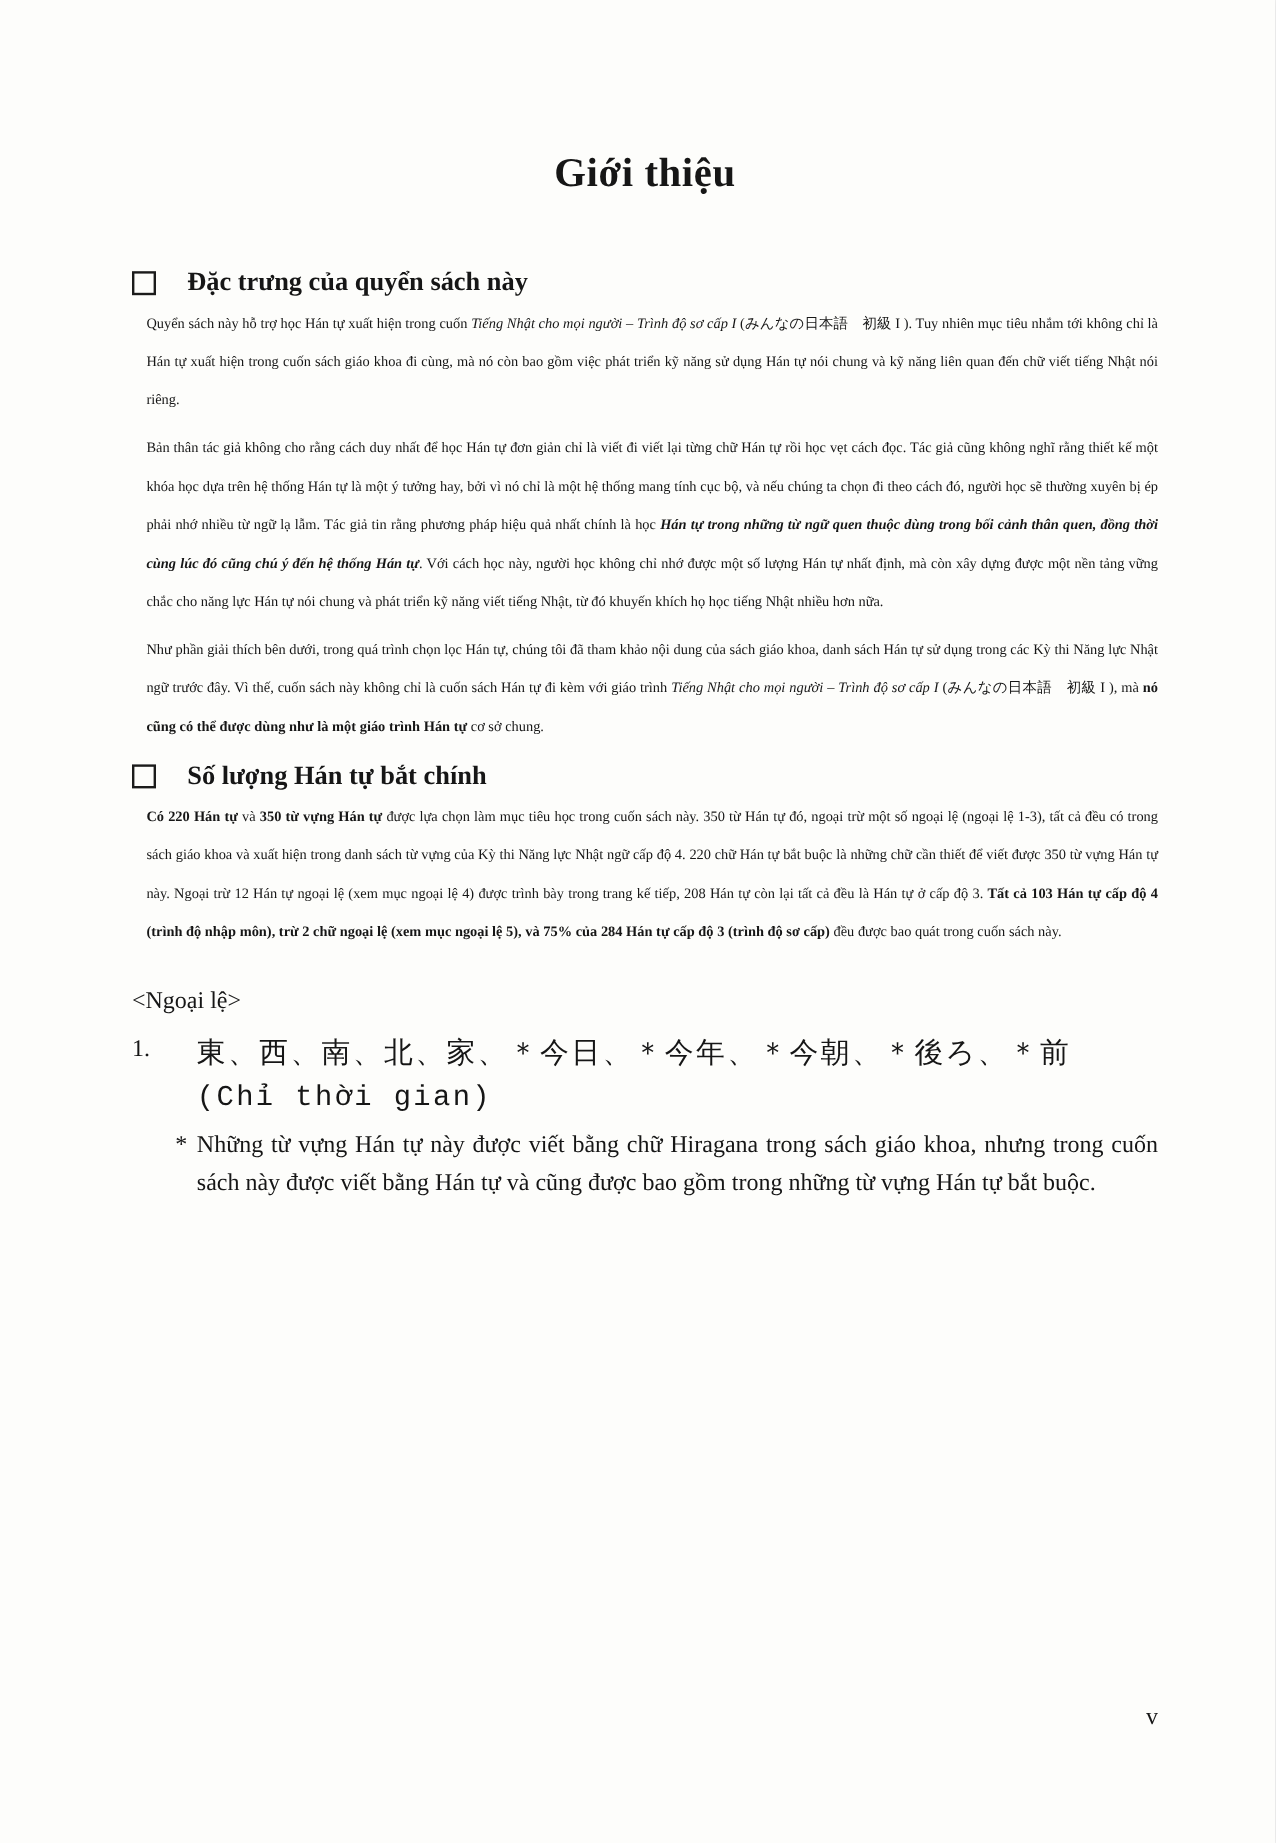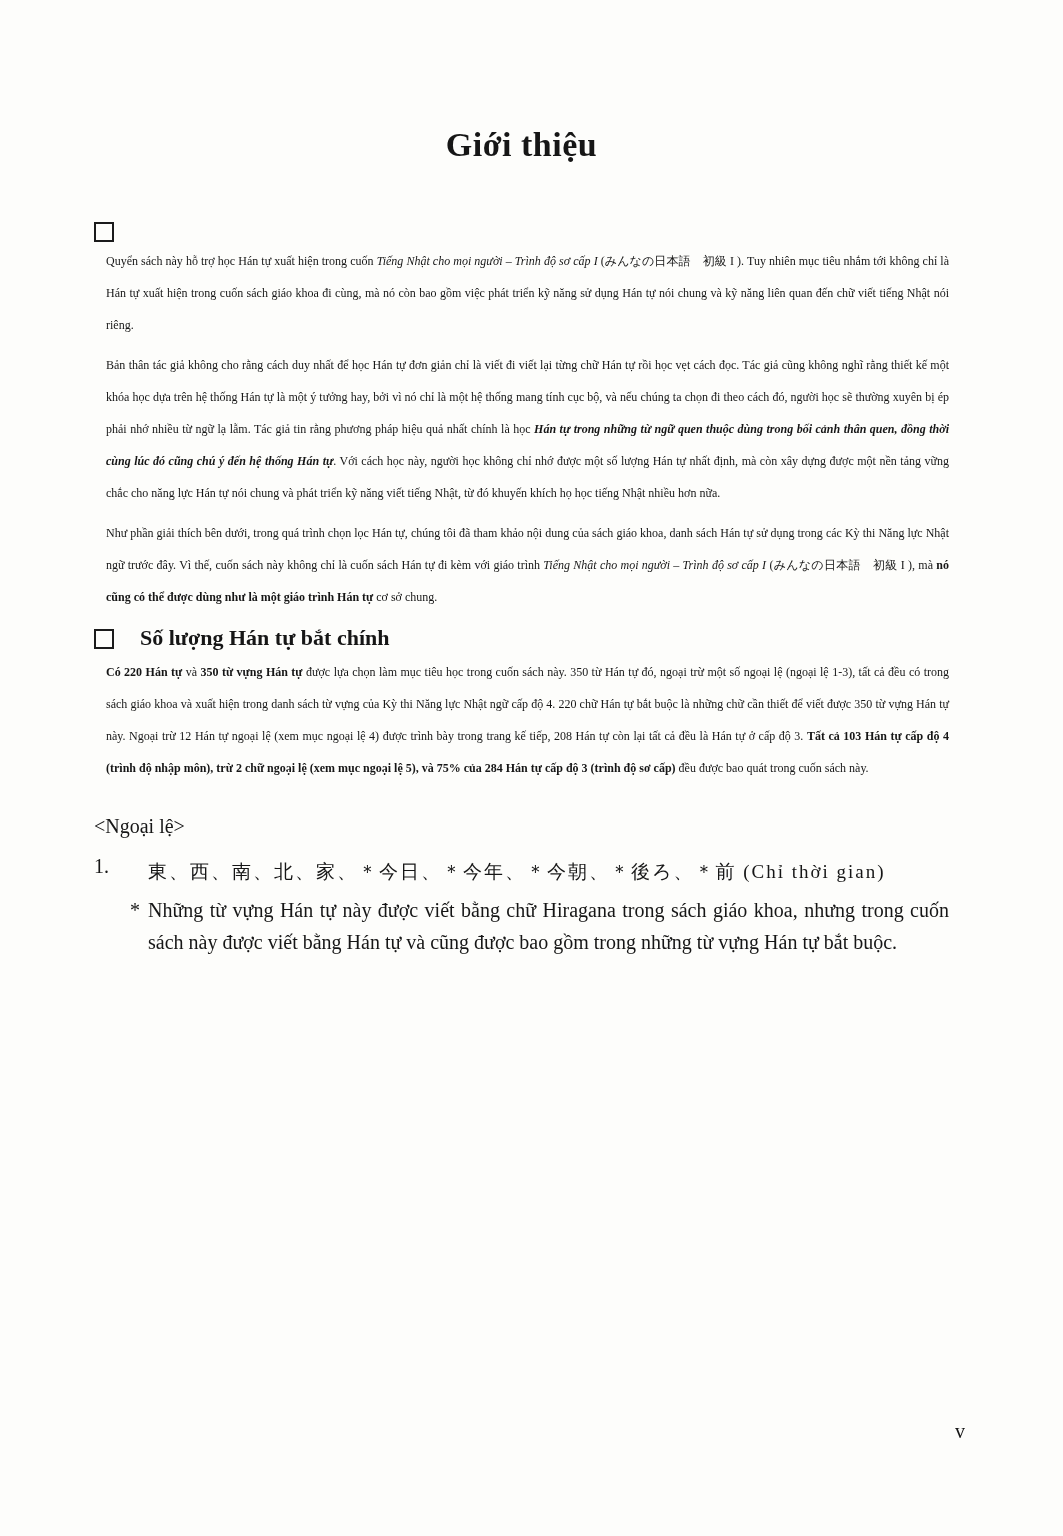--- a/index.html
+++ b/index.html
@@ -7,21 +7,21 @@
     position:relative;
     width:1063px;height:1536px;
     margin:0 auto;
     background:#fdfdfb;
     color:#161616;
     font-family:"Liberation Serif","DejaVu Serif",serif;
     overflow:hidden;
     box-shadow:0 0 6px rgba(0,0,0,.15);
   }
   .content{
-    position:absolute;left:94px;top:0;width:855px;
+    position:absolute;left:110px;top:0;width:855px;
   }
   .title{
     margin:0;padding-top:122px;
     text-align:center;
     font-size:34px;line-height:46px;
     font-weight:bold;
     letter-spacing:.5px;
   }
   .section-heading{
     display:flex;align-items:center;
@@ -51,22 +51,23 @@
   }
   .exc-item{
     display:flex;margin-top:10px;
     font-size:20px;line-height:32px;
   }
   .exc-num{flex:0 0 40px;}
   .exc-body{flex:1 1 auto;}
   .exc-text{margin:0;text-align:justify;}
   .kanji-line{
     margin:4px 0 0 14px;
-    font-size:19px;line-height:36px;
+    font-size:24px;line-height:36px;
     letter-spacing:2px;
+    font-family:Liberation Mono, monospace;
   }
   .footnote{
     display:flex;margin-top:4px;margin-left:-4px;
   }
   .fn-marker{flex:0 0 18px;}
   .fn-text{margin:0;text-align:justify;}
   .page-number{
     position:absolute;top:1420px;right:98px;
     font-size:20px;
   }
@@ -75,20 +76,21 @@
 <body>
 
 <div class="page">
   <div class="content">
 
     <h1 class="title">Giới thiệu</h1>
 
     <section>
       <div class="section-heading">
         <span class="sq"></span>
+        <span>Đặc trưng của quyển sách này</span>
       </div>
       <p class="para first"><span>Quyển sách này hỗ trợ học Hán tự xuất hiện trong cuốn </span><span class="i">Tiếng Nhật cho mọi người – Trình độ sơ cấp I </span><span>(みんなの日本語　初級 I ). Tuy nhiên mục tiêu nhắm tới không chỉ là Hán tự xuất hiện trong cuốn sách giáo khoa đi cùng, mà nó còn bao gồm việc phát triển kỹ năng sử dụng Hán tự nói chung và kỹ năng liên quan đến chữ viết tiếng Nhật nói riêng.</span></p>
       <p class="para"><span>Bản thân tác giả không cho rằng cách duy nhất để học Hán tự đơn giản chỉ là viết đi viết lại từng chữ Hán tự rồi học vẹt cách đọc. Tác giả cũng không nghĩ rằng thiết kế một khóa học dựa trên hệ thống Hán tự là một ý tưởng hay, bởi vì nó chỉ là một hệ thống mang tính cục bộ, và nếu chúng ta chọn đi theo cách đó, người học sẽ thường xuyên bị ép phải nhớ nhiều từ ngữ lạ lẫm. Tác giả tin rằng phương pháp hiệu quả nhất chính là học </span><span class="bi">Hán tự trong những từ ngữ quen thuộc dùng trong bối cảnh thân quen, đồng thời cùng lúc đó cũng chú ý đến hệ thống Hán tự</span><span>. Với cách học này, người học không chỉ nhớ được một số lượng Hán tự nhất định, mà còn xây dựng được một nền tảng vững chắc cho năng lực Hán tự nói chung và phát triển kỹ năng viết tiếng Nhật, từ đó khuyến khích họ học tiếng Nhật nhiều hơn nữa.</span></p>
       <p class="para"><span>Như phần giải thích bên dưới, trong quá trình chọn lọc Hán tự, chúng tôi đã tham khảo nội dung của sách giáo khoa, danh sách Hán tự sử dụng trong các Kỳ thi Năng lực Nhật ngữ trước đây. Vì thế, cuốn sách này không chỉ là cuốn sách Hán tự đi kèm với giáo trình </span><span class="i">Tiếng Nhật cho mọi người – Trình độ sơ cấp I </span><span>(みんなの日本語　初級 I ), mà </span><span class="b">nó cũng có thể được dùng như là một giáo trình Hán tự</span><span> cơ sở chung.</span></p>
     </section>
 
     <section>
       <div class="section-heading second">
         <span class="sq"></span>
         <span>Số lượng Hán tự bắt chính</span>

